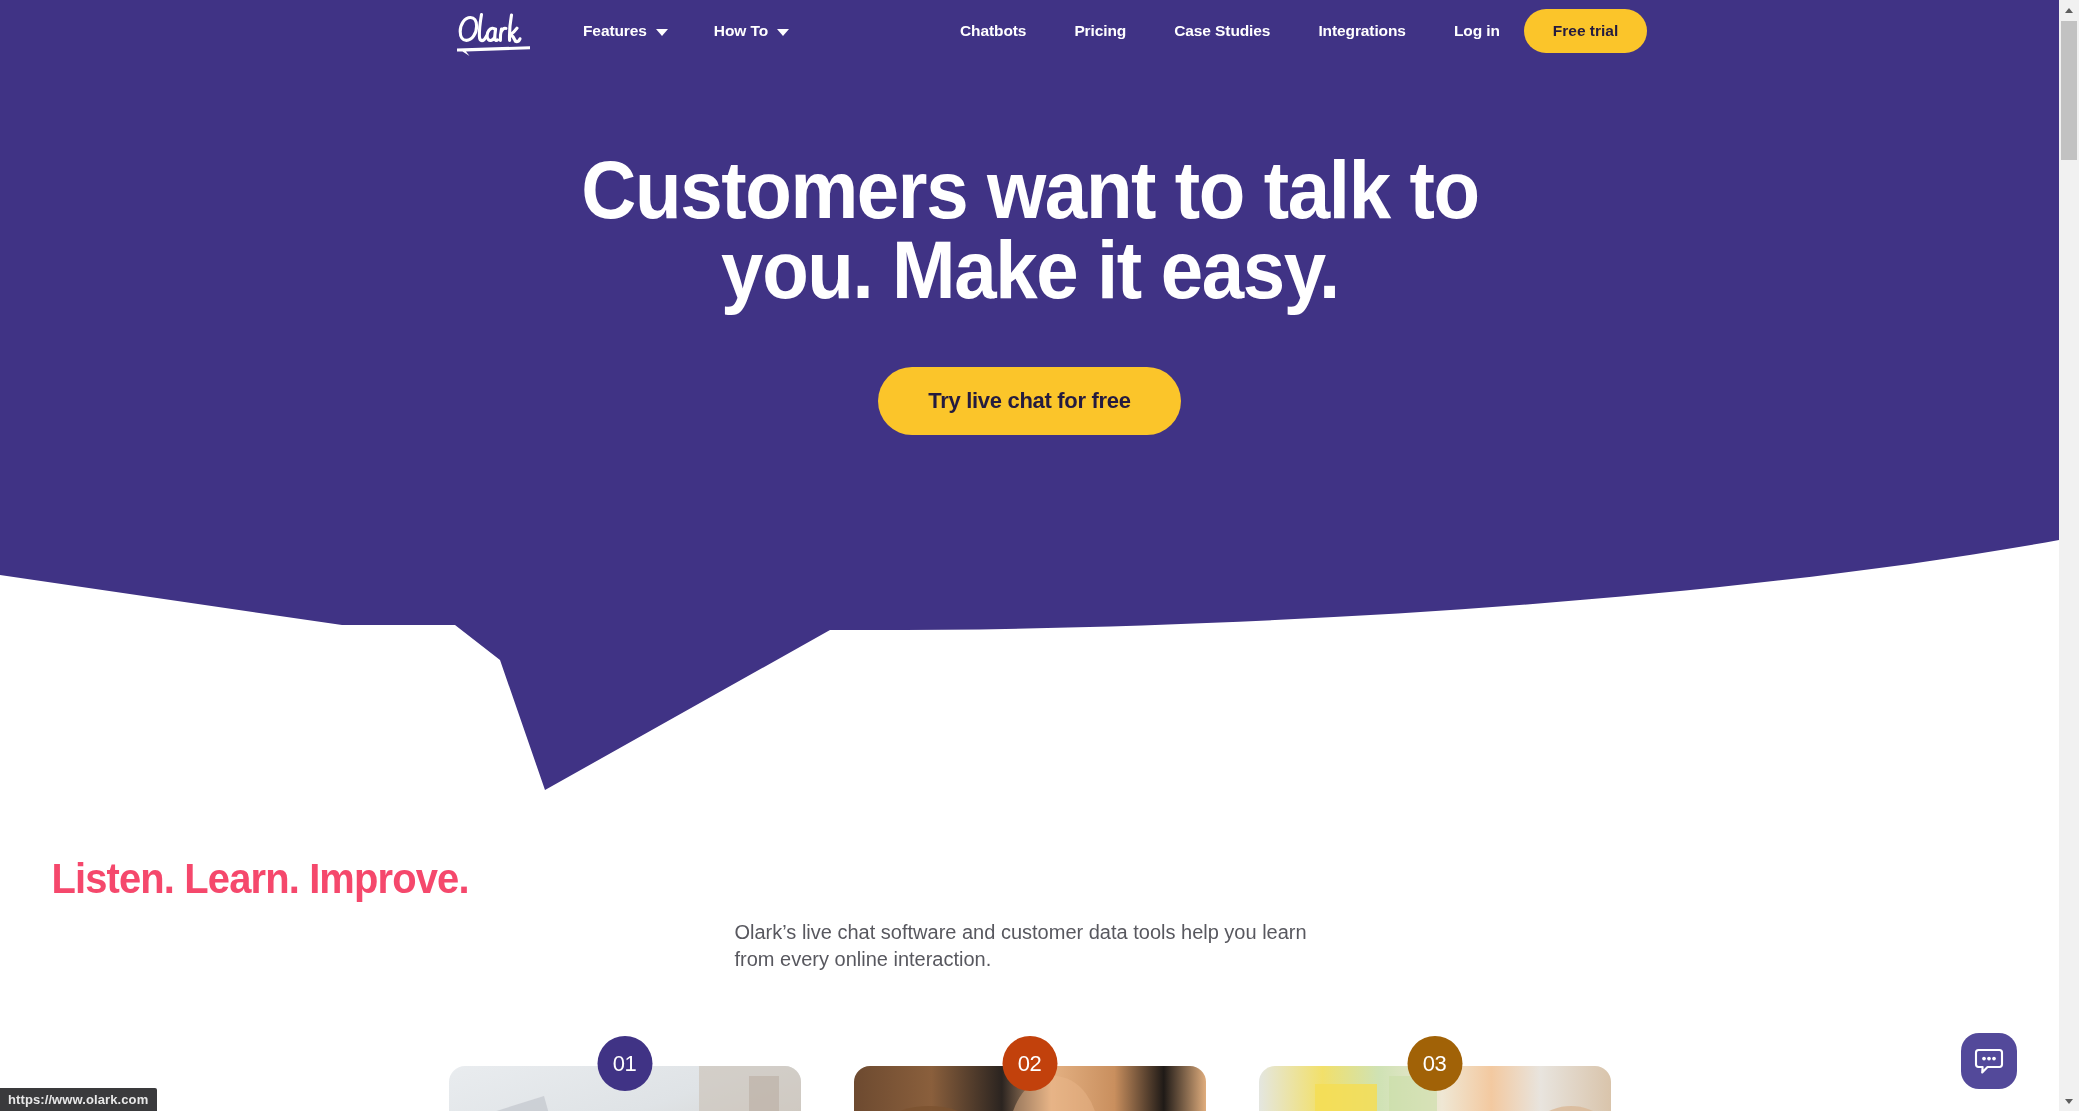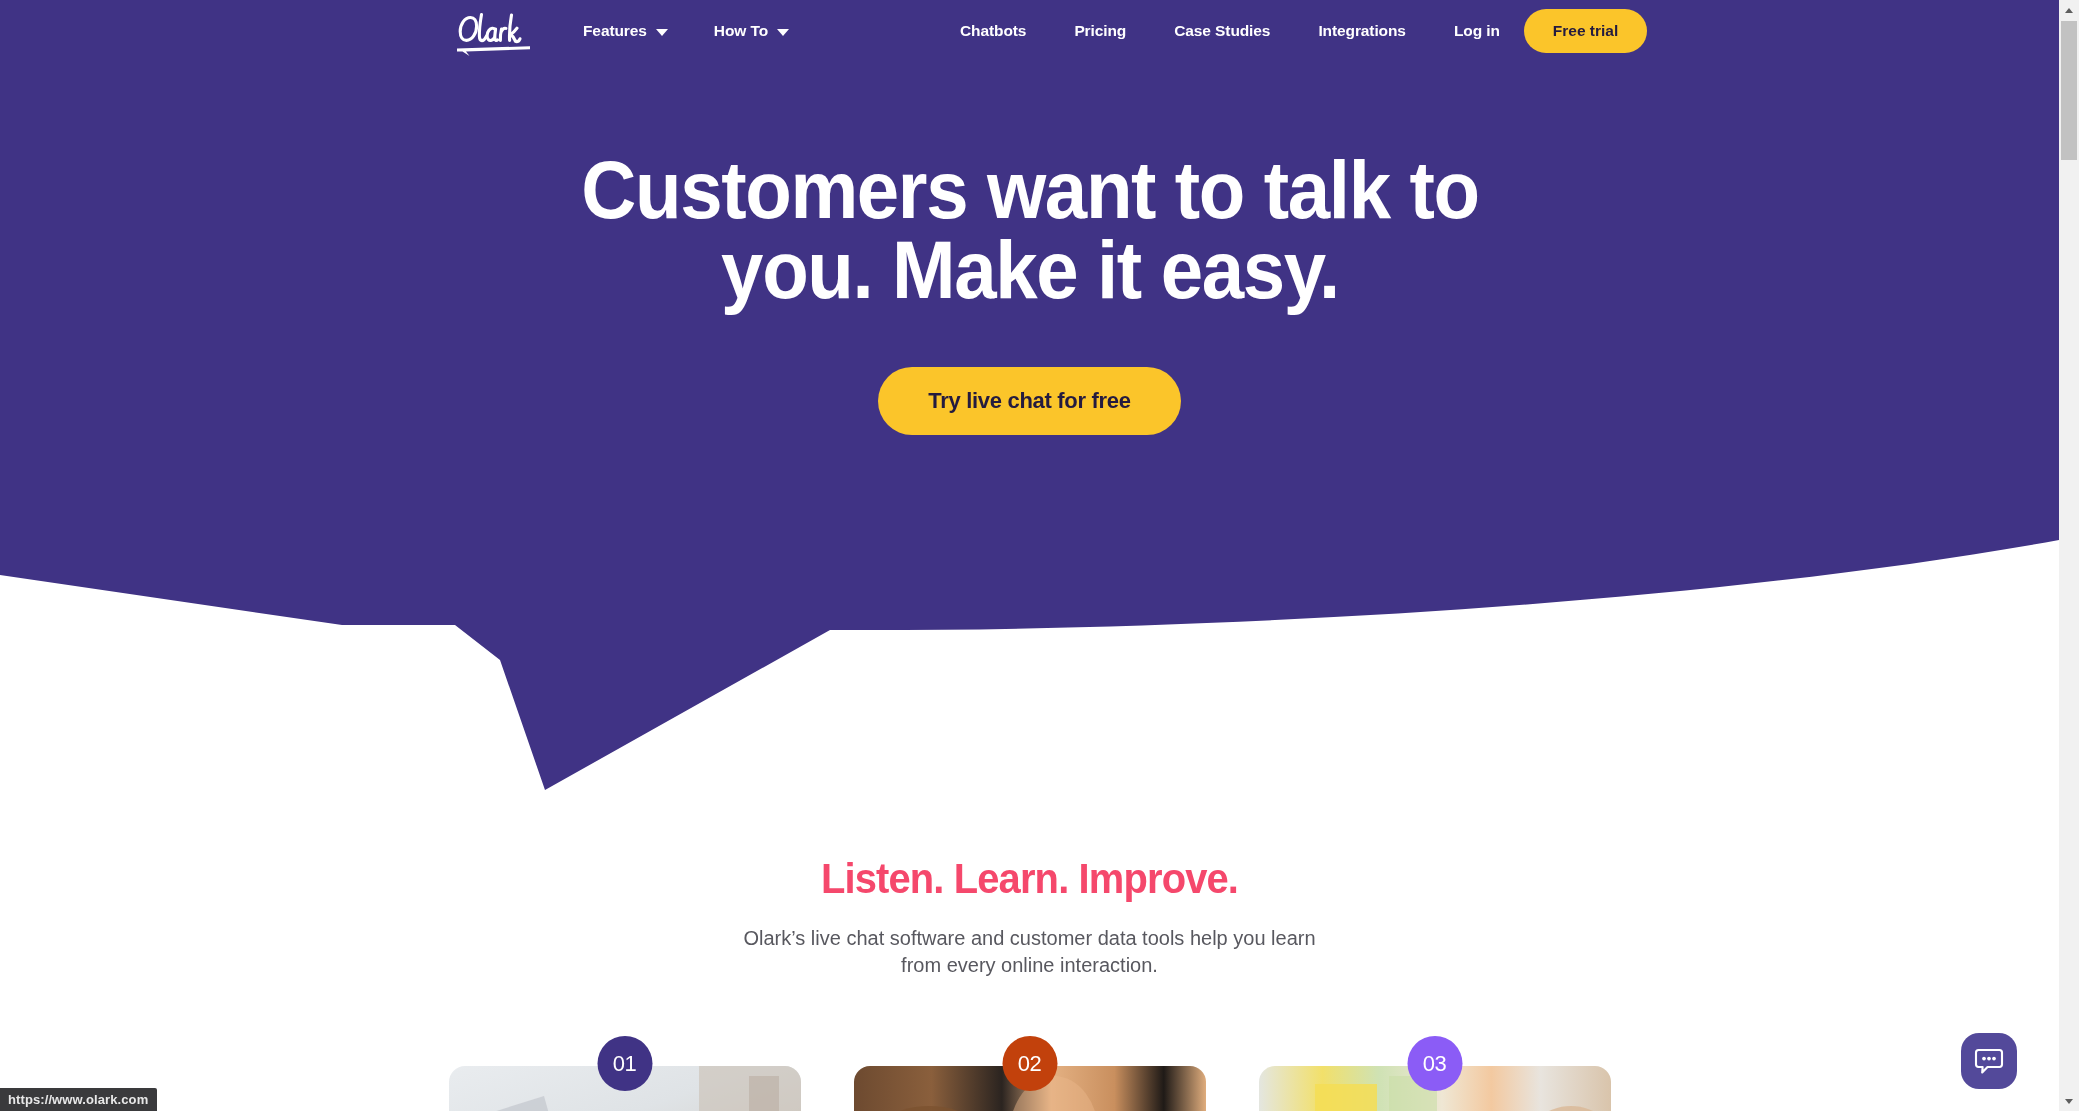--- a/index.html
+++ b/index.html
@@ -137,32 +137,31 @@
     cursor:pointer;
     font-family:"Liberation Sans", sans-serif;
     letter-spacing:-0.3px;
   }
 
   
   #listen-section {
     position:absolute;
     left:0; top:855px;
     width:2059px;
-    text-align:center;
   }
   #listen-heading {
     color:#F5486C;
     font-size:42px;
     font-weight:bold;
     letter-spacing:-0.9px;
     font-family:"Liberation Sans Narrow","Liberation Sans", sans-serif;
     transform:scaleX(0.95);
   }
   #listen-sub {
-    margin:22px auto 0;
+    margin:16px auto 0;
     max-width:590px;
     color:#58585f;
     font-size:20px;
     line-height:1.35;
     font-weight:normal;
   }
 
   
   #cards {
     position:absolute;
@@ -414,21 +413,21 @@
                 <stop offset="80%" stop-color="#e8e4de"></stop>
                 <stop offset="100%" stop-color="#d9c4ab"></stop>
               </linearGradient>
             </defs>
             <rect width="352" height="120" fill="url(#g3)"></rect>
             <rect x="56" y="18" width="62" height="72" fill="#f5dd55" opacity="0.85"></rect>
             <rect x="130" y="10" width="48" height="100" fill="#c9dea6" opacity="0.6"></rect>
             <ellipse cx="312" cy="85" rx="48" ry="45" fill="#d9b896" opacity="0.8"></ellipse>
           </svg>
         </div>
-        <div class="card-badge" style="background: #8b5cf6;">03</div>
+        <div class="card-badge" style="background: #a16207;">03</div>
       </div>
 
     </div>
 
     <div id="chat-widget" style="background: rgb(83, 73, 154);">
       <svg width="32" height="30" viewBox="0 0 32 30">
         <path d="M5.5,4 L26.5,4 A2.6,2.6 0 0 1 29,6.6 L29,18.5 A2.6,2.6 0 0 1 26.5,21 L14.5,21 L9.2,26.5 L9.6,21 L5.5,21 A2.6,2.6 0 0 1 3,18.5 L3,6.6 A2.6,2.6 0 0 1 5.5,4 Z" fill="none" stroke="#ffffff" stroke-width="2.1" stroke-linejoin="round"></path>
         <circle cx="11" cy="12.6" r="1.85" fill="#ffffff"></circle>
         <circle cx="16" cy="12.6" r="1.85" fill="#ffffff"></circle>
         <circle cx="21" cy="12.6" r="1.85" fill="#ffffff"></circle>

